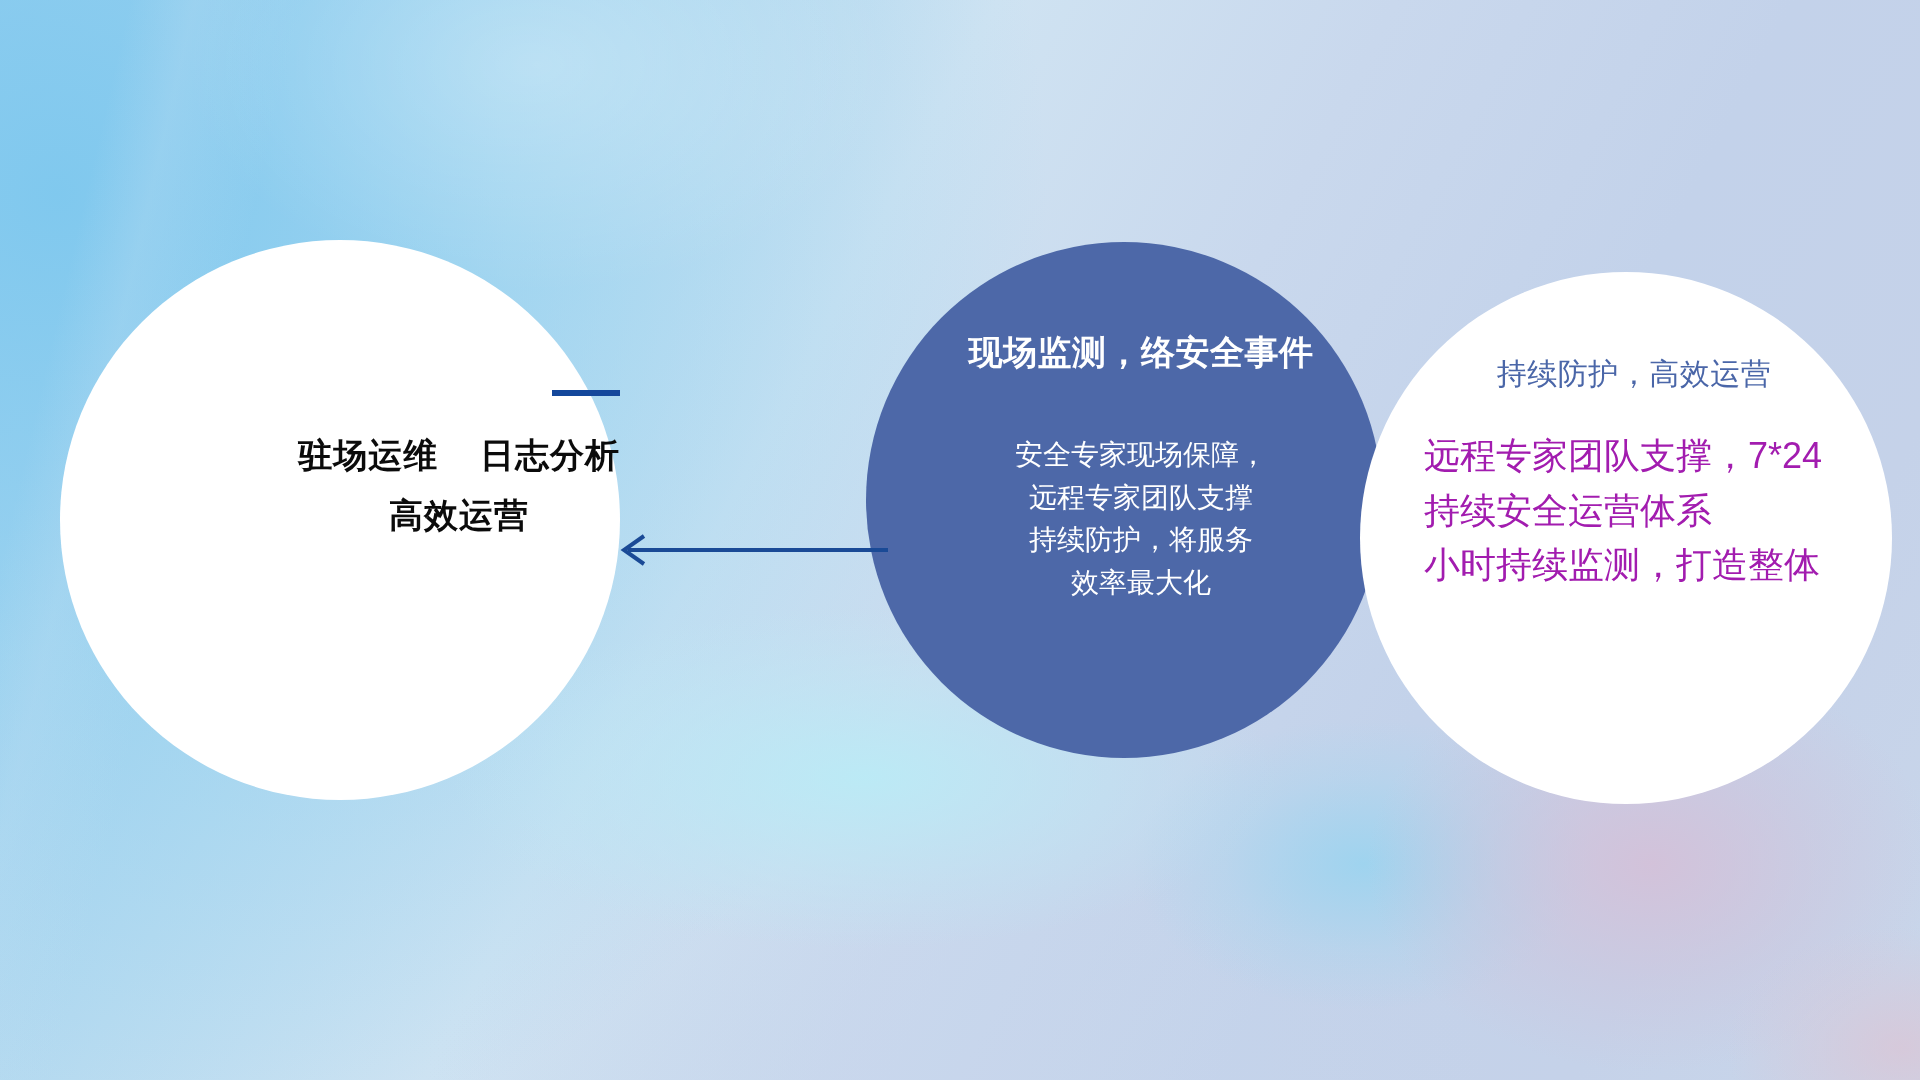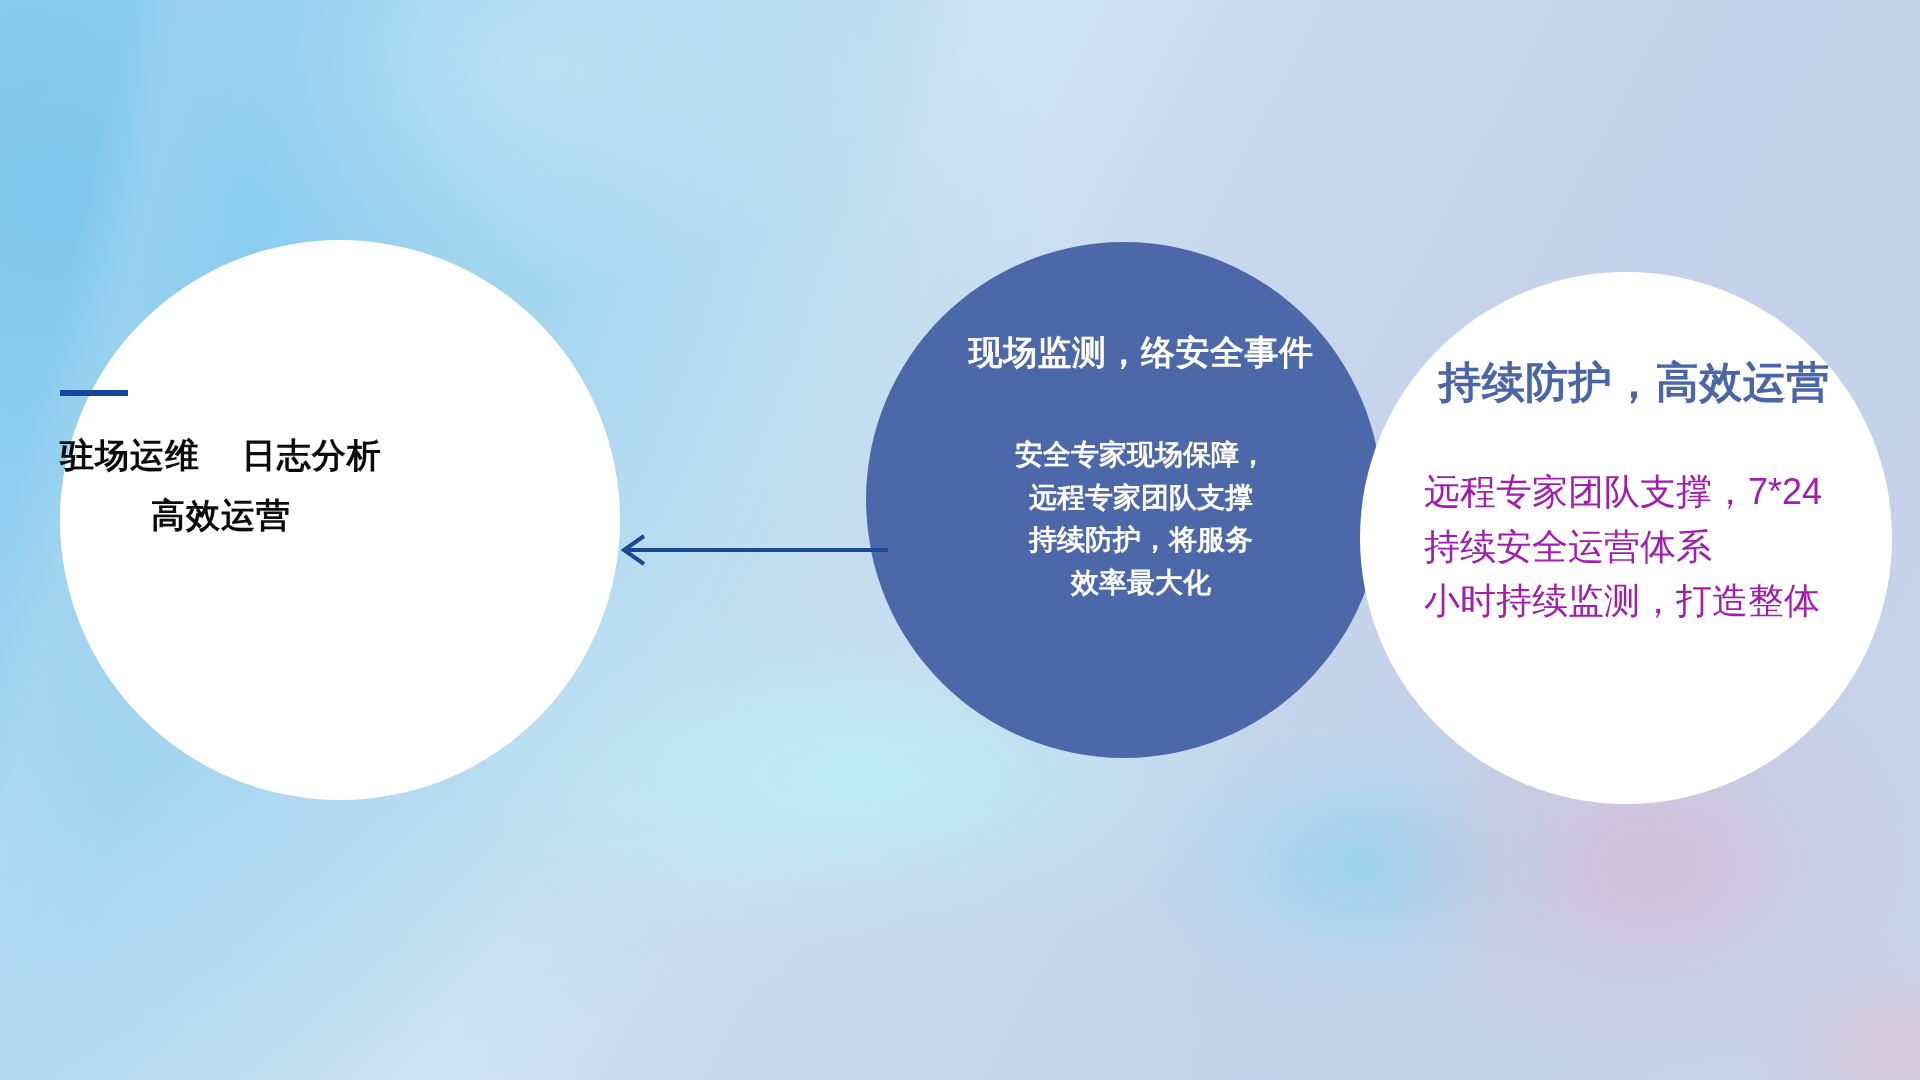--- a/index.html
+++ b/index.html
@@ -119,21 +119,21 @@
 
   
   .left-content {
     position: absolute;
     left: 60px;
     top: 240px;
     width: 560px;
     height: 560px;
     display: flex;
     flex-direction: column;
-    align-items: flex-start;
+    align-items: flex-end;
     justify-content: flex-start;
     padding-top: 150px;
     box-sizing: border-box;
   }
   .rule {
     width: 68px;
     height: 6px;
     background: #14479b;
     margin-bottom: 42px;
   }
@@ -174,45 +174,44 @@
     letter-spacing: 0.5px;
     white-space: nowrap;
     margin-bottom: 58px;
   }
   .dark-body {
     font-size: 28px;
     color: #ffffff;
     line-height: 1.52;
     text-align: center;
     width: 300px;
-    font-weight: bold;
   }
 
   
   .right-content {
     position: absolute;
     left: 1360px;
     top: 272px;
     width: 532px;
     height: 532px;
     box-sizing: border-box;
     display: flex;
     flex-direction: column;
     align-items: center;
     padding-top: 82px;
     padding-left: 26px;
     padding-right: 10px;
   }
   .right-heading {
-    font-size: 43px;
-    font-weight: bold;
+    font-size: 30px;
+    font-weight: normal;
     color: #4a66a8;
     letter-spacing: 0.5px;
     white-space: nowrap;
-    margin-bottom: 53px;
+    margin-bottom: 34px;
   }
   .right-body {
     font-size: 36px;
     color: #a21caf;
     line-height: 1.52;
     text-align: left;
     width: 420px;
   }
 
   

